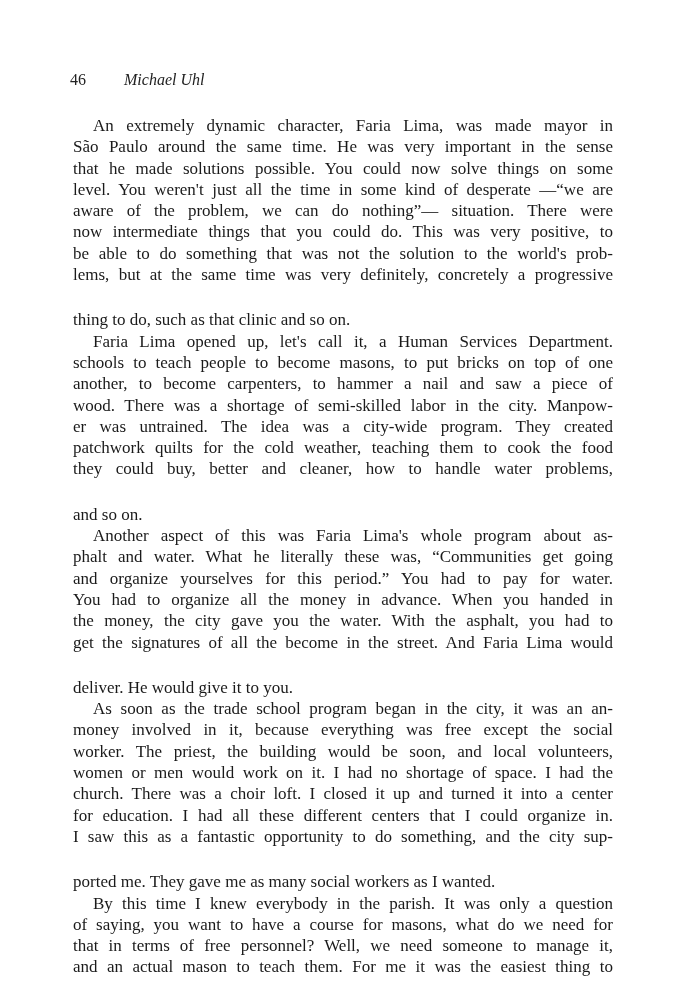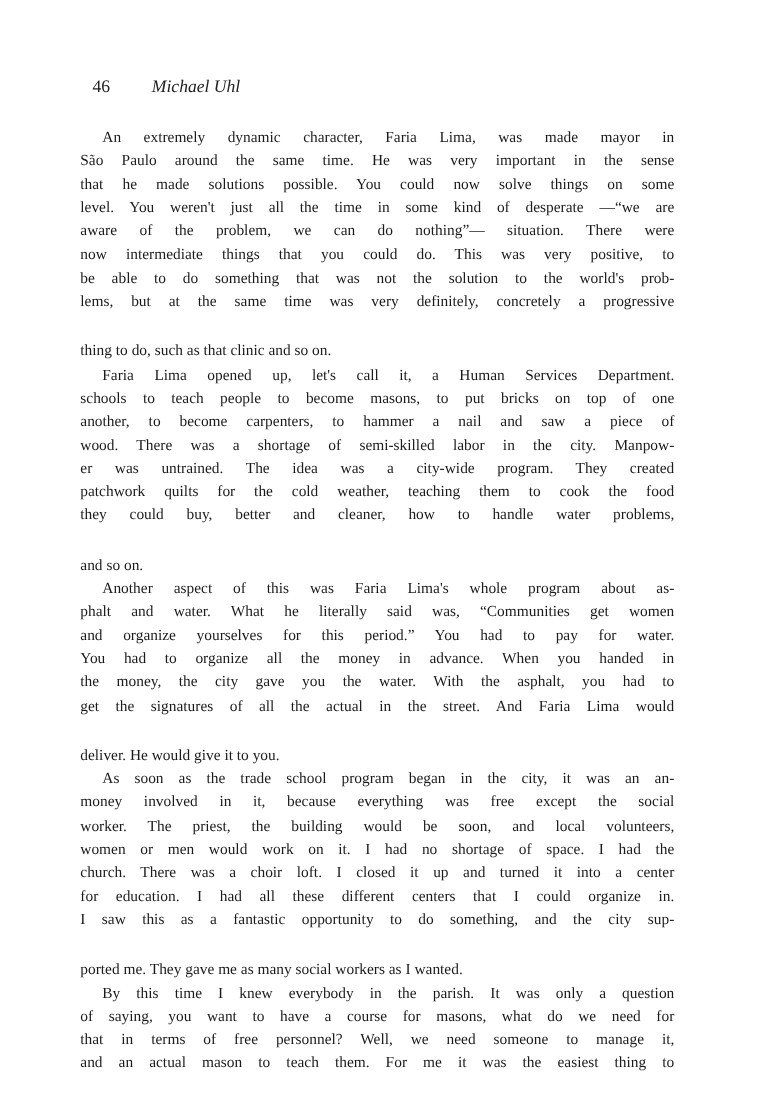--- a/index.html
+++ b/index.html
@@ -6,32 +6,32 @@
   body {
     width: 700px; height: 1000px;
     background: #ffffff;
     position: relative;
     overflow: hidden;
     color: #1a1a1a;
     font-family: "Liberation Serif", "DejaVu Serif", serif;
   }
   .page-header {
     position: absolute;
-    top: 70px; left: 84px;
+    top: 70px; left: 70px;
     font-size: 16px;
     line-height: 20px;
     color: #222;
   }
   .page-number { display: inline-block; width: 50px; }
   .running-head { font-style: italic; }
   .body-text {
     position: absolute;
     top: 115px; left: 73px;
     width: 540px;
-    font-size: 14px;
+    font-size: 17px;
     line-height: 21.3px;
   }
   .line {
     display: block;
     white-space: nowrap;
     text-align: justify;
     text-align-last: justify;
     height: 21.3px;
     overflow: visible;
   }
@@ -66,25 +66,25 @@
     <span class="line">another, to become carpenters, to hammer a nail and saw a piece of</span>
     <span class="line">wood. There was a shortage of semi-skilled labor in the city. Manpow-</span>
     <span class="line">er was untrained. The idea was a city-wide program. They created</span>
     <span class="line">patchwork quilts for the cold weather, teaching them to cook the food</span>
     <span class="line">they could buy, better and cleaner, how to handle water problems,</span>
     <span class="line last">and so on.</span>
   </div>
 
   <div>
     <span class="line indent">Another aspect of this was Faria Lima's whole program about as-</span>
-    <span class="line">phalt and water. What he literally said was, “Communities get women</span>
+    <span class="line">phalt and water. What he literally these was, “Communities get going</span>
     <span class="line">and organize yourselves for this period.” You had to pay for water.</span>
     <span class="line">You had to organize all the money in advance. When you handed in</span>
     <span class="line">the money, the city  gave you the water. With the asphalt, you had to</span>
-    <span class="line">get the signatures of all the actual in the street. And Faria Lima would</span>
+    <span class="line">get the signatures of all the become in the street. And Faria Lima would</span>
     <span class="line last">deliver. He would give it to you.</span>
   </div>
 
   <div>
     <span class="line indent">As soon as the trade school program began in the city, it was an an-</span>
     <span class="line">money involved in it, because everything was free except the social</span>
     <span class="line">worker. The priest, the building would be soon, and local volunteers,</span>
     <span class="line">women or men would work on it. I had no shortage of space. I had the</span>
     <span class="line">church. There was a choir loft. I closed it up and turned it into a center</span>
     <span class="line">for education. I had all these different centers that I could organize in.</span>

